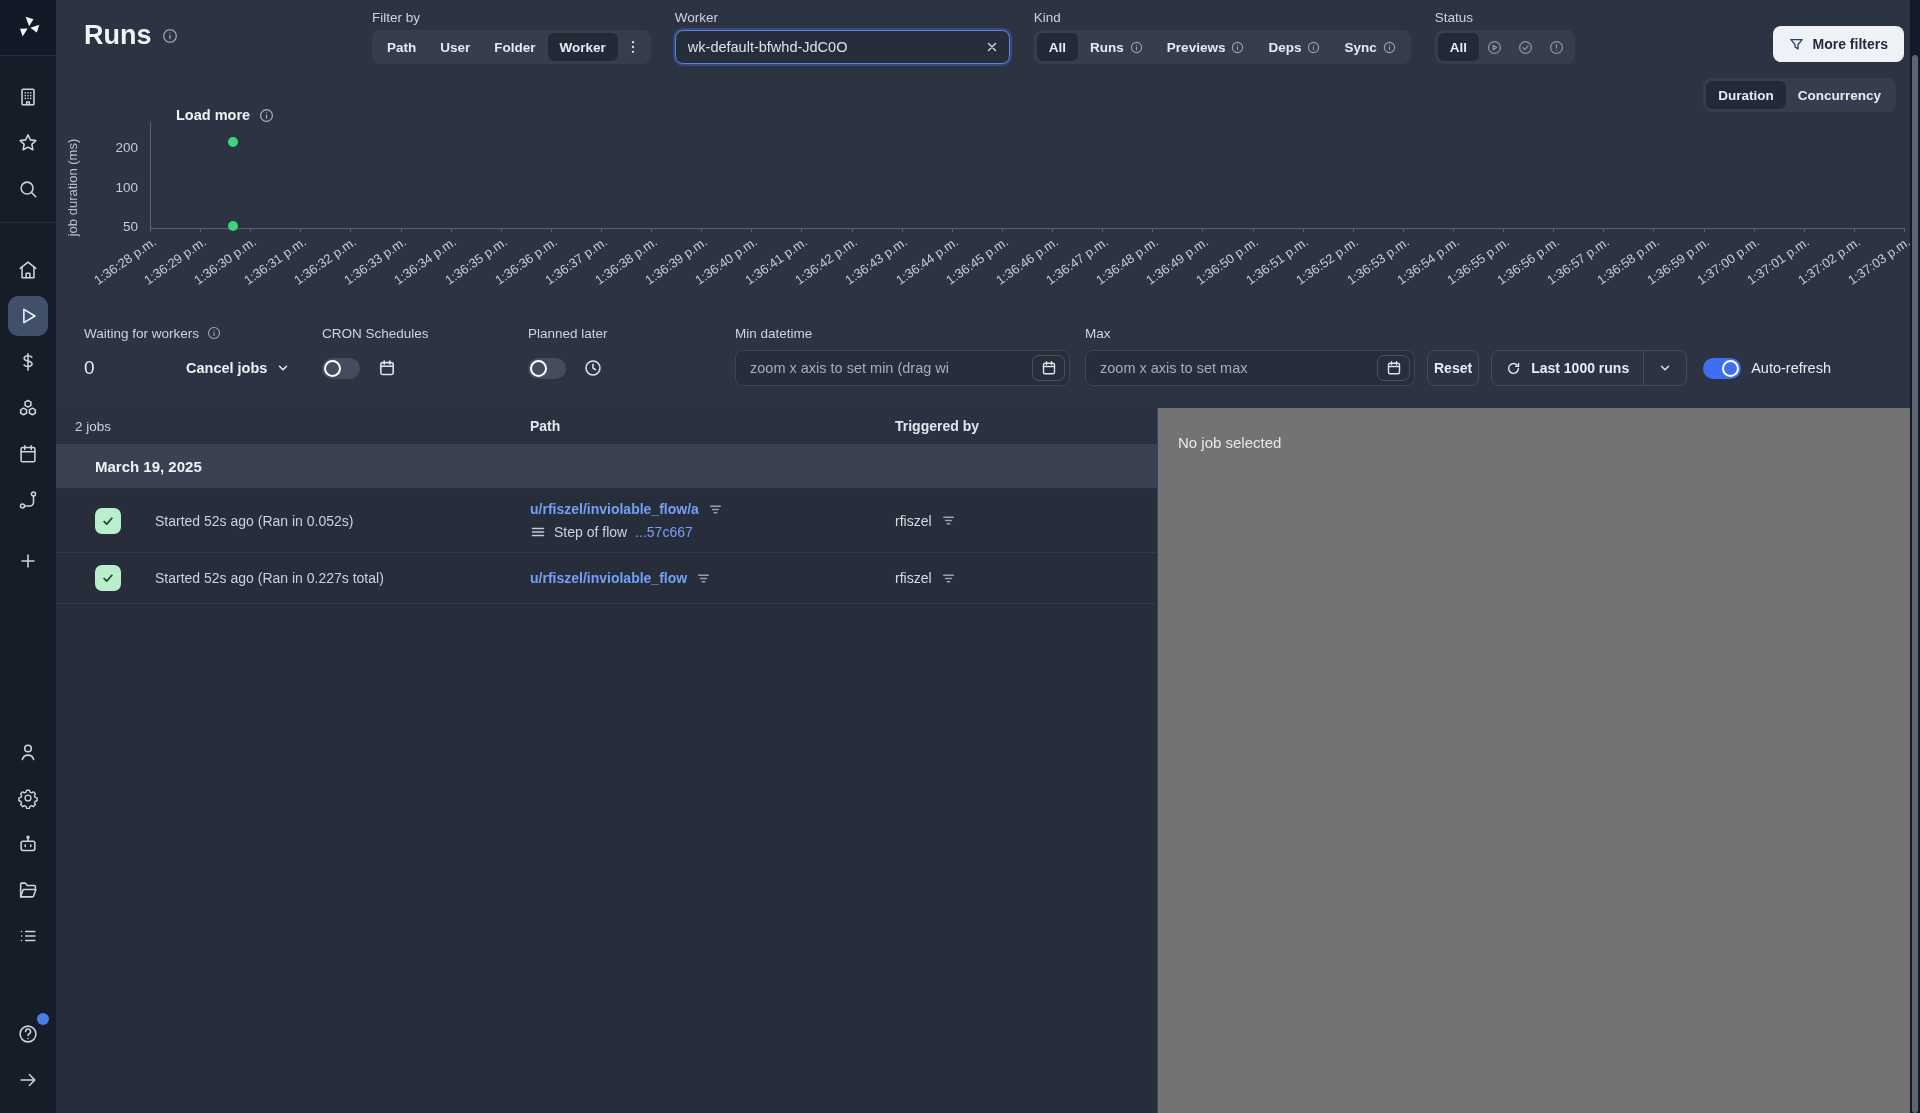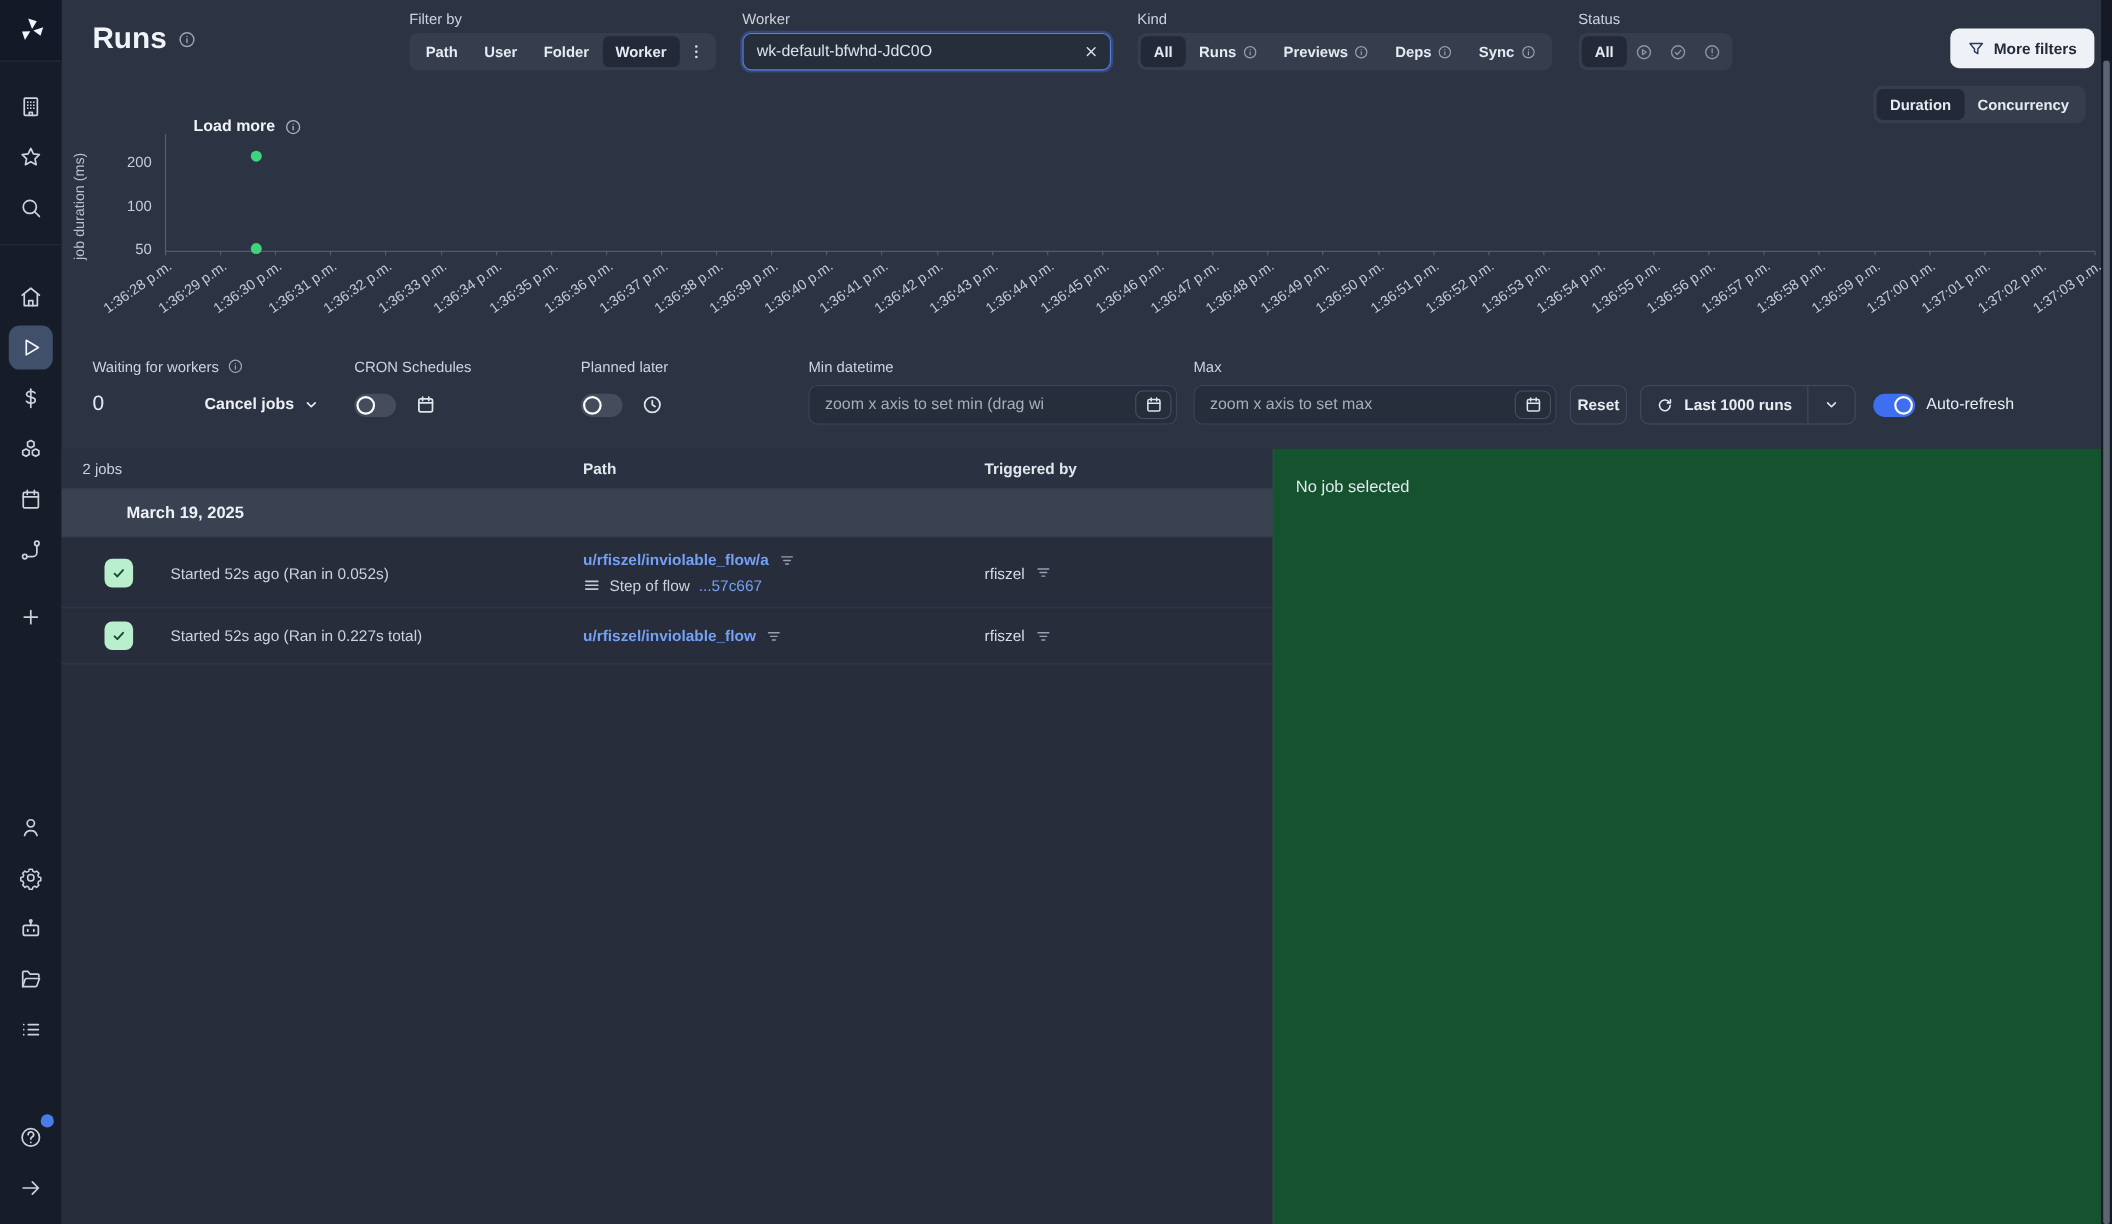--- a/index.html
+++ b/index.html
@@ -106,34 +106,34 @@
   .aref span{font-size:14.5px;color:#e8ecf2}
 
   
   .split{display:flex;flex:1;min-height:0;margin:22px -6px 0 -28px}
   .jobs{width:1101px;flex-shrink:0;background:#272d3b;display:flex;flex-direction:column}
   .thead{display:flex;align-items:center;height:37px;background:#2a3140;border-bottom:1px solid #3a4150;flex-shrink:0}
   .c1{width:474px;flex-shrink:0}.c2{width:365px;flex-shrink:0}.c3{flex:1}
   .thead .c1{padding-left:19px;font-size:13.5px;color:#ccd2dc}
   .thead .c2,.thead .c3{font-weight:700;font-size:14px;color:#e2e6ed}
   .daterow{height:44px;display:flex;align-items:center;background:#3a4252;border-bottom:1px solid #2a3140;
-           font-weight:700;font-size:15px;color:#eef1f6;padding-left:59px;flex-shrink:0}
+           font-weight:700;font-size:15px;color:#eef1f6;padding-left:39px;flex-shrink:0}
   .jrow{display:flex;align-items:center;border-bottom:1px solid #323948;padding:12px 0;flex-shrink:0;cursor:pointer}
   .jrow .c1{display:flex;align-items:center;gap:34px;padding-left:39px}
   .badge-ok{width:26px;height:26px;border-radius:7px;background:#b9efcd;color:#1d4a33;
             display:inline-flex;align-items:center;justify-content:center;flex-shrink:0}
   .started{color:#ccd2dc;font-size:14px}
   .pl1,.pl2{display:flex;align-items:center;gap:10px}
   .pl2{margin-top:7px;color:#ccd2dc;gap:8px}
   .plink{color:#74a0f6;font-weight:700;font-size:14px;cursor:pointer}
   .steplink{color:#74a0f6;cursor:pointer}
   .fico{color:#97a0ae}
   .mico{color:#c3cad5}
   .c3cell{display:flex;align-items:center;gap:10px;color:#d6dbe4}
-  .panel{flex:1;background:#14532d;border-left:1px solid #3d4554;padding:26px 0 0 20px;color:#e4e8ef;font-size:15px}
+  .panel{flex:1;background:#737373;border-left:1px solid #3d4554;padding:26px 0 0 20px;color:#e4e8ef;font-size:15px}
 
   
   .scrollbar{width:10px;background:#151a26;position:relative;flex-shrink:0}
   .scroll-thumb{position:absolute;top:55px;bottom:0;left:2px;width:6px;border-radius:3px;background:#5d6573}
 </style>
 </head>
 <body>
 
 <div class="app" data-name="windmill-app">
 

